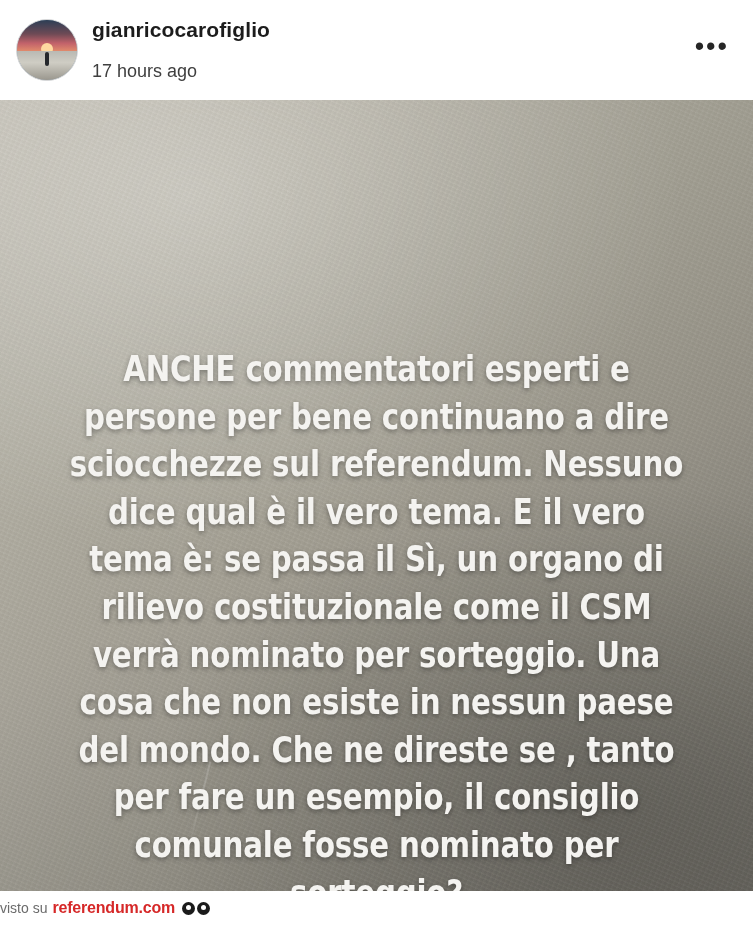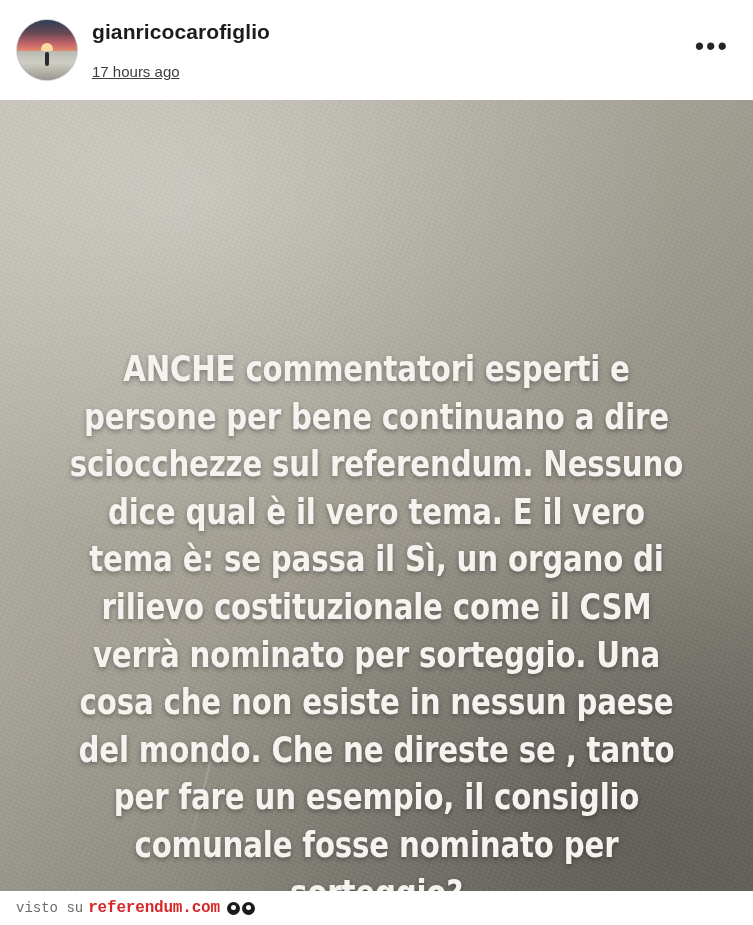--- a/index.html
+++ b/index.html
@@ -86,25 +86,24 @@
     min-width: 0;
   }
   .username {
     font-size: 21px;
     font-weight: bold;
     color: #1c1c1c;
     line-height: 1.25;
     letter-spacing: 0.1px;
   }
   .timestamp {
-    font-size: 15px;
+    font-size: 18px;
     color: #3f3f3f;
     line-height: 1.3;
     margin-top: 17px;
-    text-decoration: underline;
   }
 
   .more-button {
     flex: 0 0 auto;
     font-size: 27px;
     letter-spacing: 2px;
     color: #262626;
     line-height: 1;
     padding: 6px 6px 14px 6px;
     cursor: pointer;
@@ -171,23 +170,22 @@
     margin: 0;
   }
 
   
   .footer {
     position: relative;
     height: 34px;
     background: #ffffff;
     display: flex;
     align-items: center;
-    padding-left: 16px;
-    box-sizing: border-box;
-    font-family: Liberation Mono, monospace;
+    padding-left: 0;
+    box-sizing: border-box;
   }
   .footer .visto {
     font-size: 14px;
     color: #6b6b6b;
     margin-right: 5px;
   }
   .footer .brand {
     font-size: 16px;
     font-weight: bold;
     color: #d62828;

